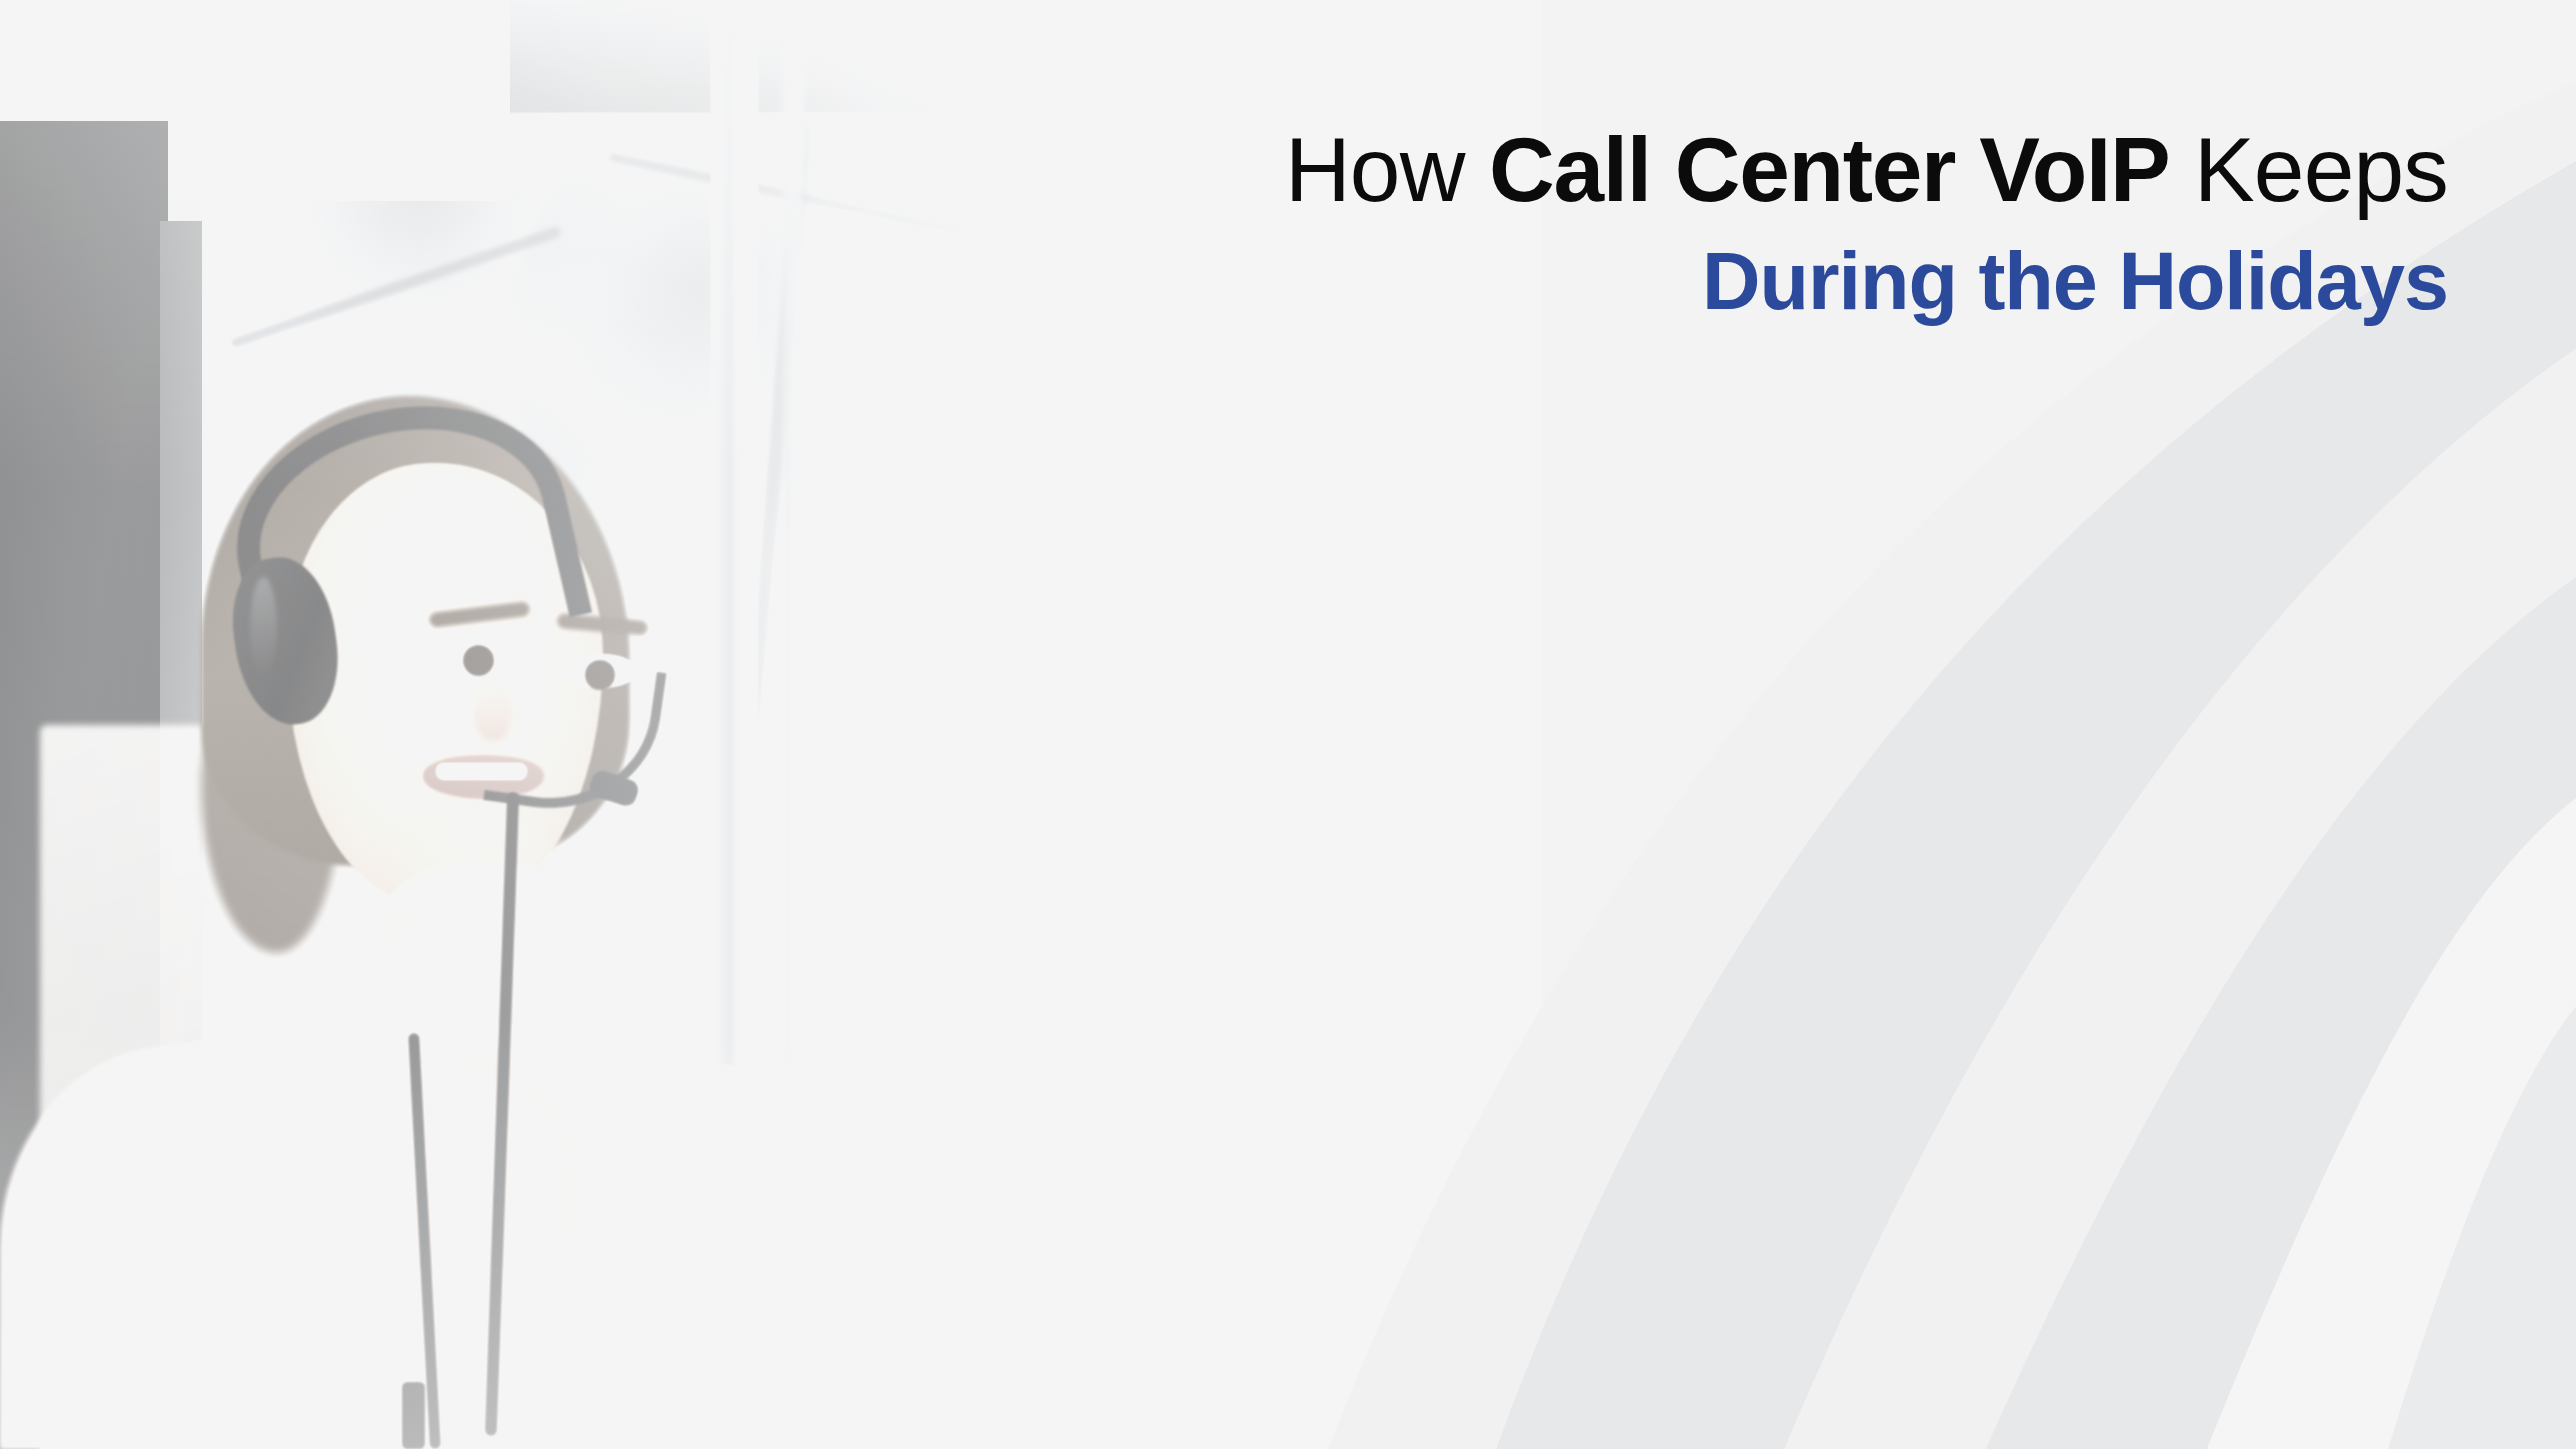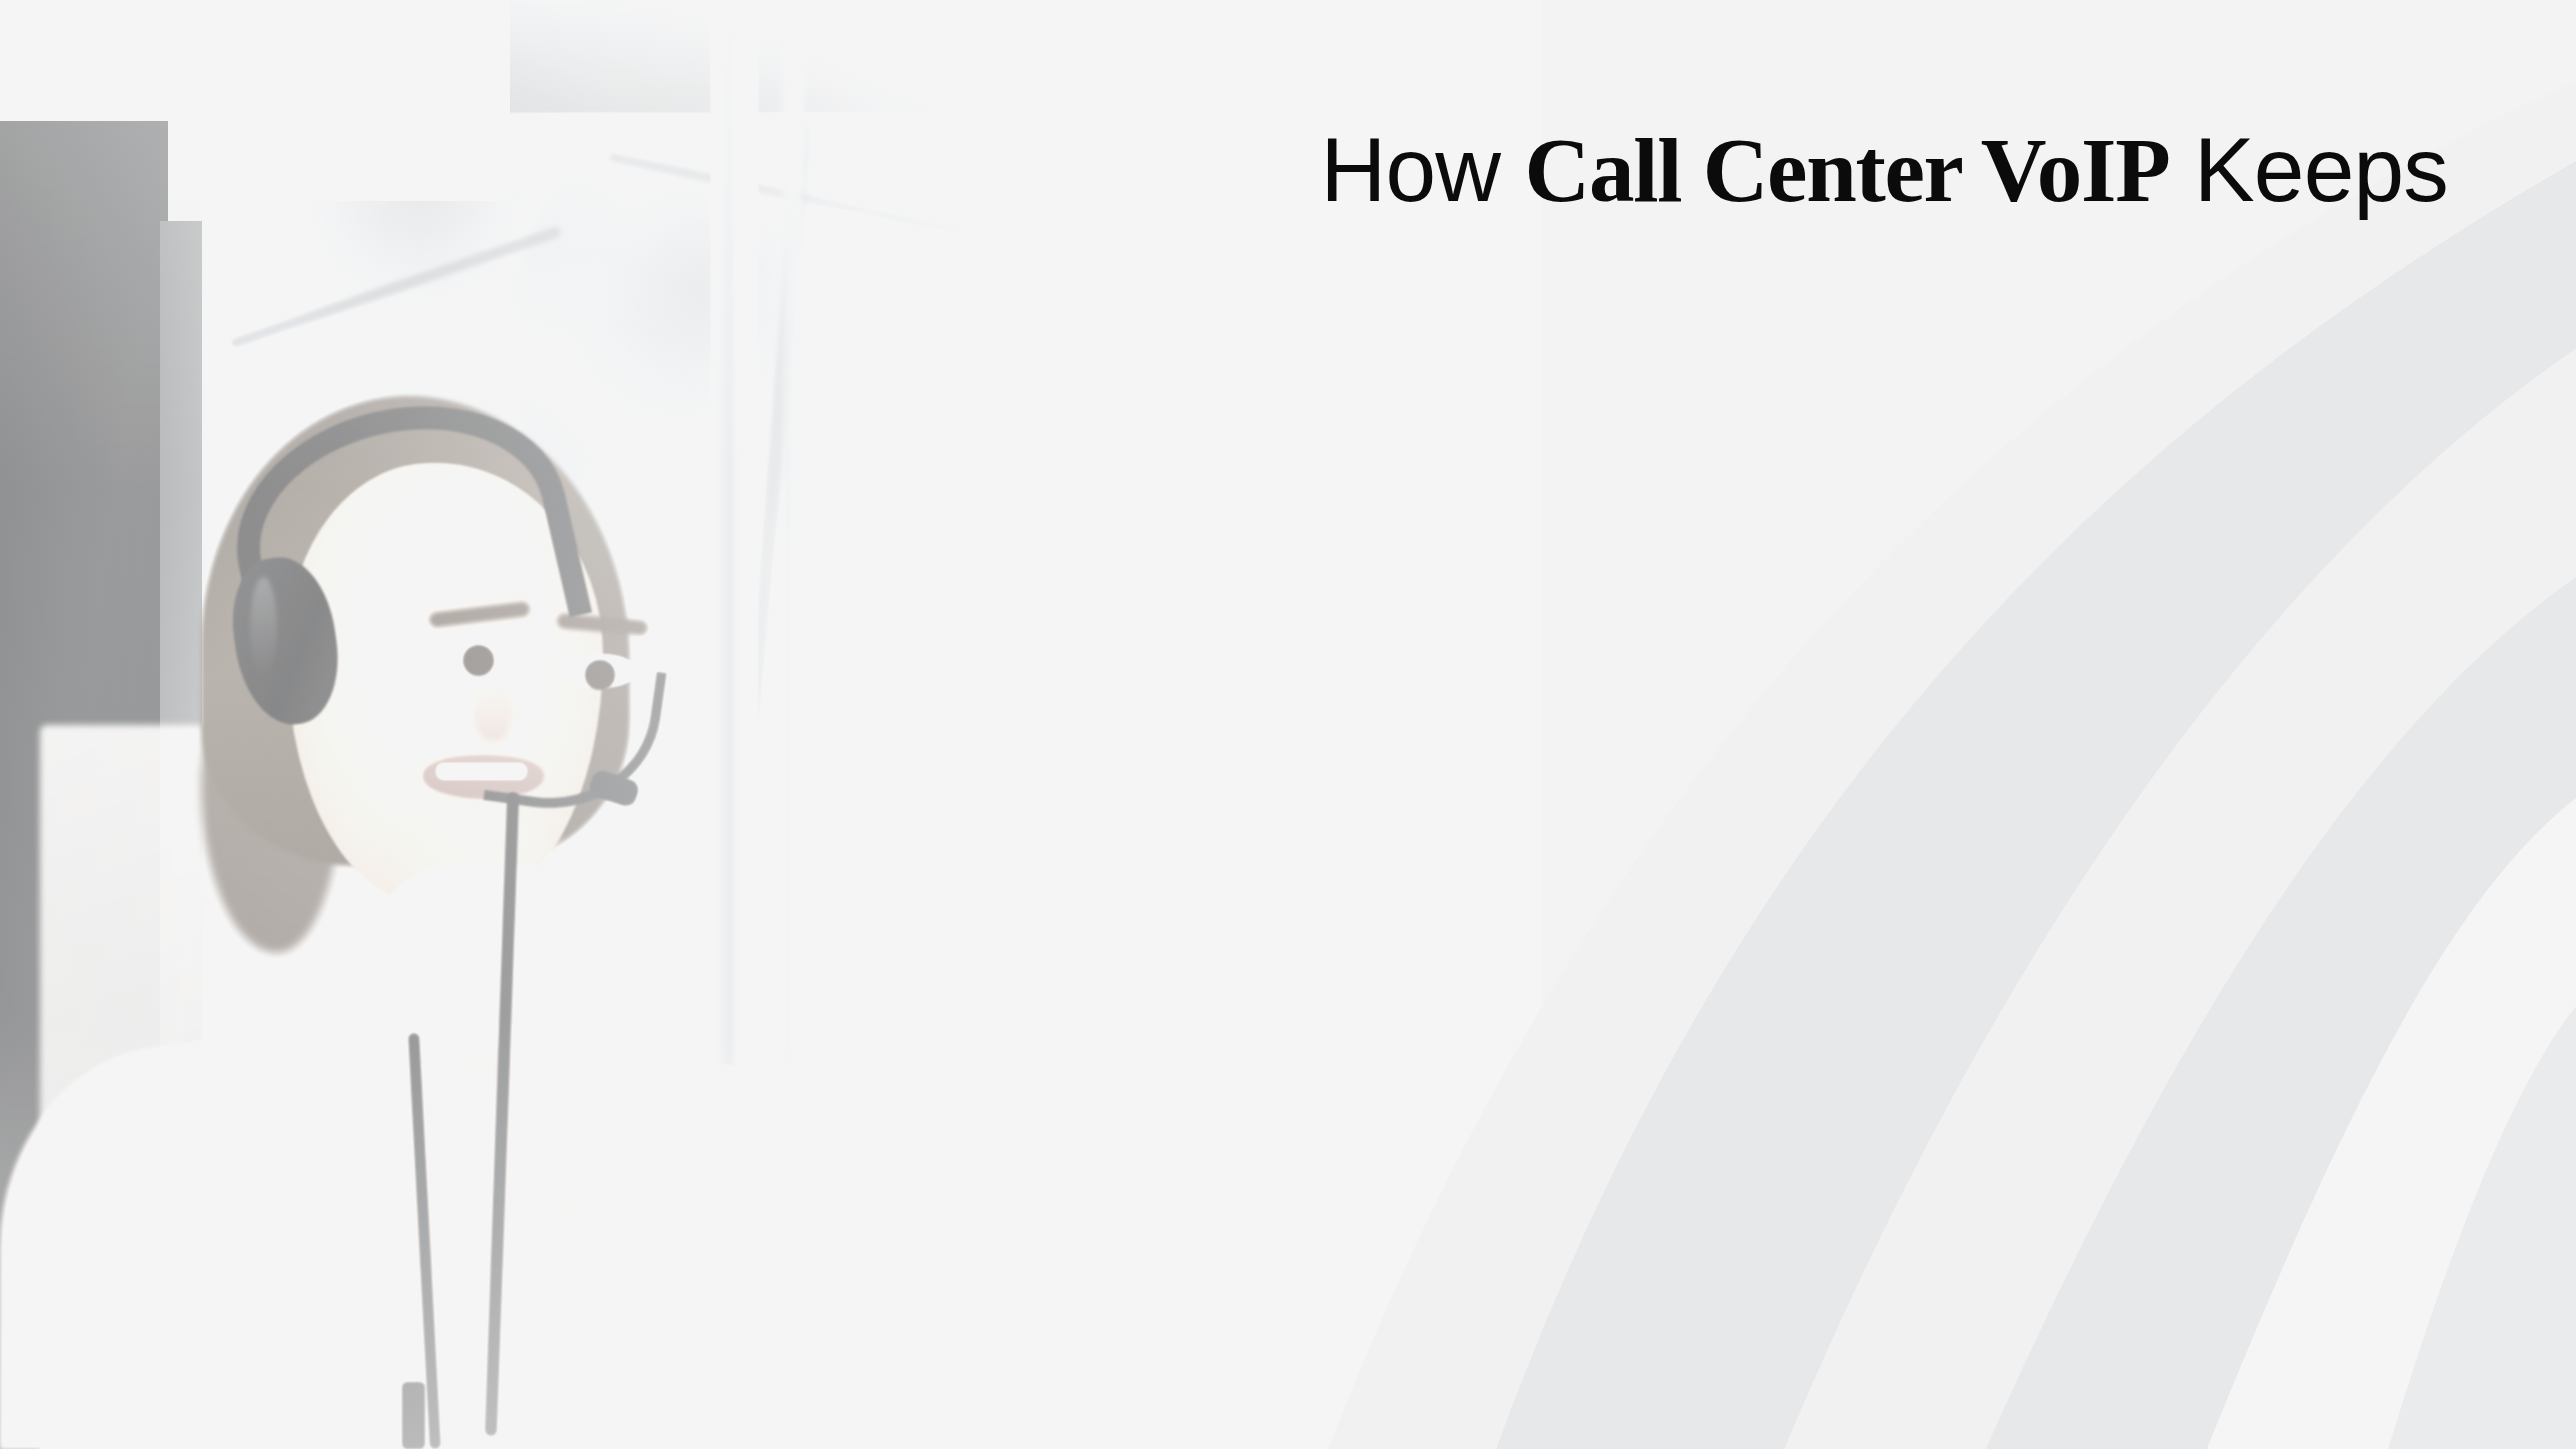--- a/index.html
+++ b/index.html
@@ -272,21 +272,21 @@
   
   .headline{
     position:absolute;
     left:704px; top:124px; width:1744px;
     text-align:right;
     line-height:1.02;
     letter-spacing:-0.8px;
   }
   .hl-line{display:block;white-space:nowrap;}
   .l1{font-size:91px;font-weight:300;color:#0b0b0b;}
-  .l1 b{font-weight:800;letter-spacing:-1.3px;font-family:Liberation Serif, serif;}
+  .l1 b{font-weight:800;letter-spacing:-1.3px;}
   .l2{font-size:91px;font-weight:300;color:#0b0b0b;margin-top:10.7px;}
   .l3{font-size:81px;font-weight:800;color:#2b4a9b;margin-top:23px;letter-spacing:-1px;}
 </style>
 </head>
 <body>
 
 <div id="banner">
 
   <div class="photo">
     <div class="photo-inner">
@@ -384,16 +384,17 @@
       <path d="M3840 860 C 3540 1070 3260 1490 2960 2160 L 3290 2160 C 3500 1640 3660 1330 3840 1190 Z" fill="#e7e8e9"></path>
       <path d="M3840 1190 C 3660 1330 3500 1640 3290 2160 L 3560 2160 C 3670 1800 3760 1600 3840 1500 Z" fill="#f5f5f6"></path>
       <path d="M3840 1500 C 3760 1600 3670 1800 3560 2160 L 3840 2160 Z" fill="#eaebec"></path>
 
       <path d="M3840 120 C 3060 480 2400 1080 1980 2160 L 2230 2160 C 2600 1150 3180 620 3840 240 Z" fill="#f0f0f1" opacity="0.85"></path>
     </svg>
   </div>
 
   <div class="headline">
     <span class="hl-line l1"><span>How </span><b>Call Center VoIP</b><span> Keeps</span></span>
+    <span class="hl-line l3">During the Holidays</span>
   </div>
 
 </div>
 
 
 </body></html>

